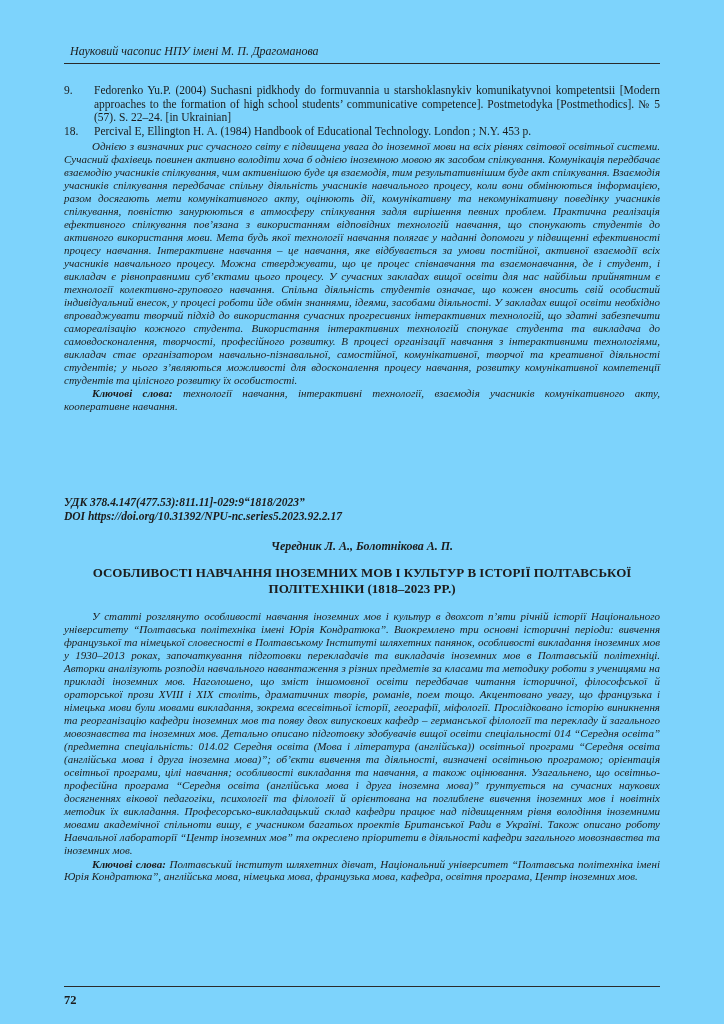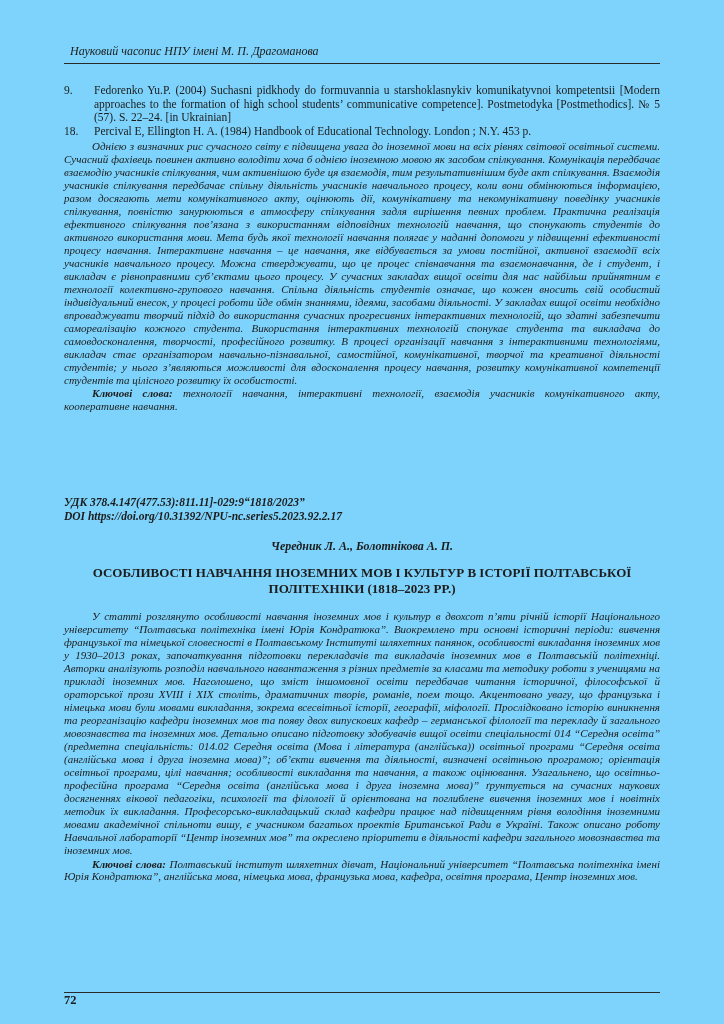--- a/index.html
+++ b/index.html
@@ -38,21 +38,21 @@
     margin-top:16px; text-align:center; font-weight:bold; font-style:italic;
     font-size:12px; line-height:14px;
   }
   .article-title {
     margin-top:12px; text-align:center; font-weight:bold;
     font-size:13px; line-height:16px;
   }
   .abstract2-block { margin-top:13px; }
   .footer {
     position:absolute; left:64px; right:64px; bottom:16px;
-    border-top:1.5px solid #2a2a2a; 
+    border-top:1.5px solid #2a2a2a; padding-top:6px;
     font-weight:bold; font-size:12.5px;
   }
 </style>
 </head>
 <body>
 
 <div class="page">
 
   <div class="running-head">
     <span>Науковий часопис НПУ імені М. П. Драгоманова</span>

